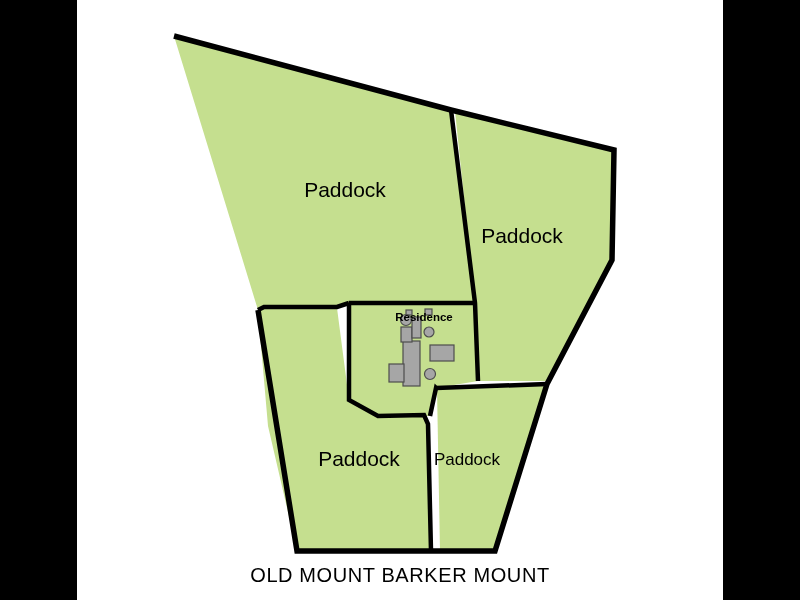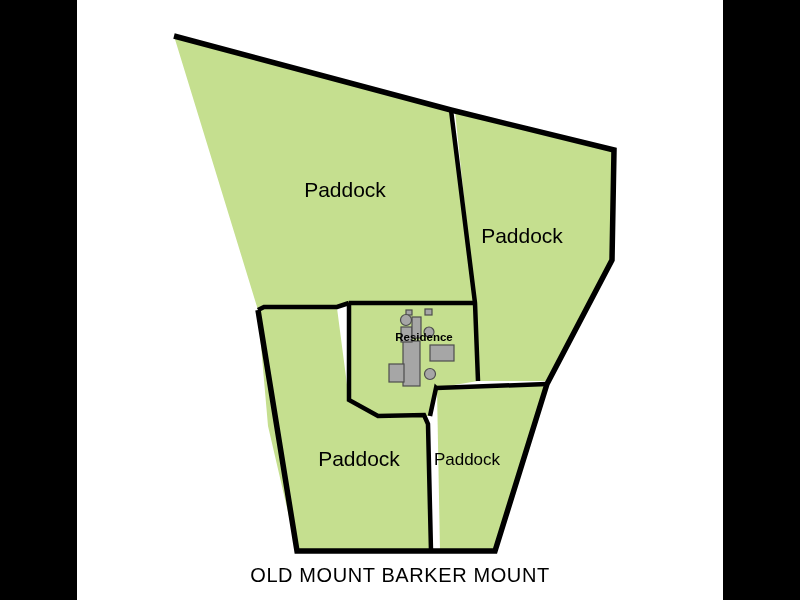--- a/index.html
+++ b/index.html
@@ -109,18 +109,18 @@
   </svg>
 
   <div class="letterbox left"></div>
   <div class="letterbox right"></div>
 
   <div id="label-layer">
       <div class="map-label paddock-label-lg" style="left: 345px; top: 190px; transform: translate(-50%, -50%);">Paddock</div>
       <div class="map-label paddock-label-lg" style="left: 522px; top: 236px; transform: translate(-50%, -50%);">Paddock</div>
       <div class="map-label paddock-label-lg" style="left: 359px; top: 459px; transform: translate(-50%, -50%);">Paddock</div>
       <div class="map-label paddock-label-sm" style="left: 467px; top: 460px; transform: translate(-50%, -50%);">Paddock</div>
-      <div class="map-label residence-label" style="left: 424px; top: 317px; transform: translate(-50%, -50%); margin-top: 20px;">Residence</div>
+      <div class="map-label residence-label" style="left: 424px; top: 317px; transform: translate(-50%, -50%);">Residence</div>
     </div>
 
   <div class="map-label road-label" id="road-label" style="left: 400px; top: 575px; transform: translate(-50%, -50%);">OLD MOUNT BARKER MOUNT</div>
 
 </div>
 
 </body></html>

